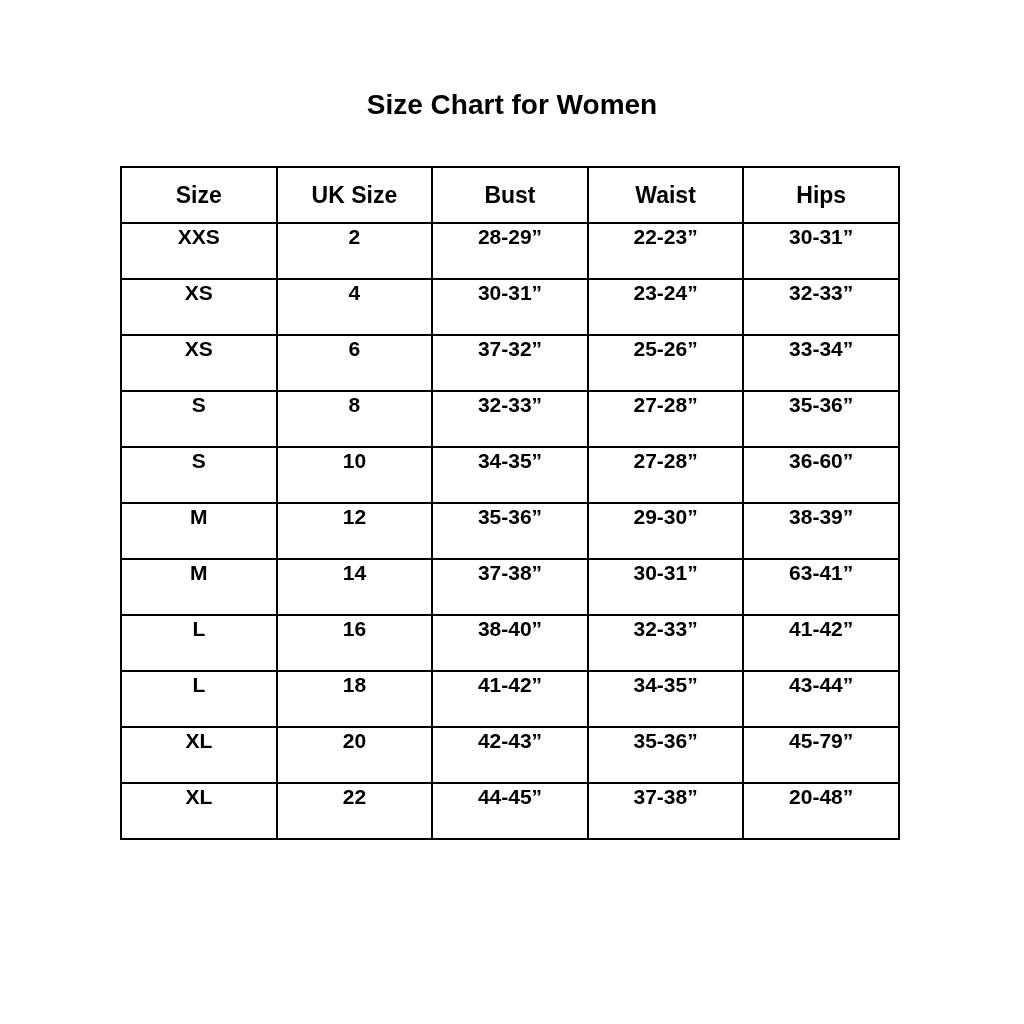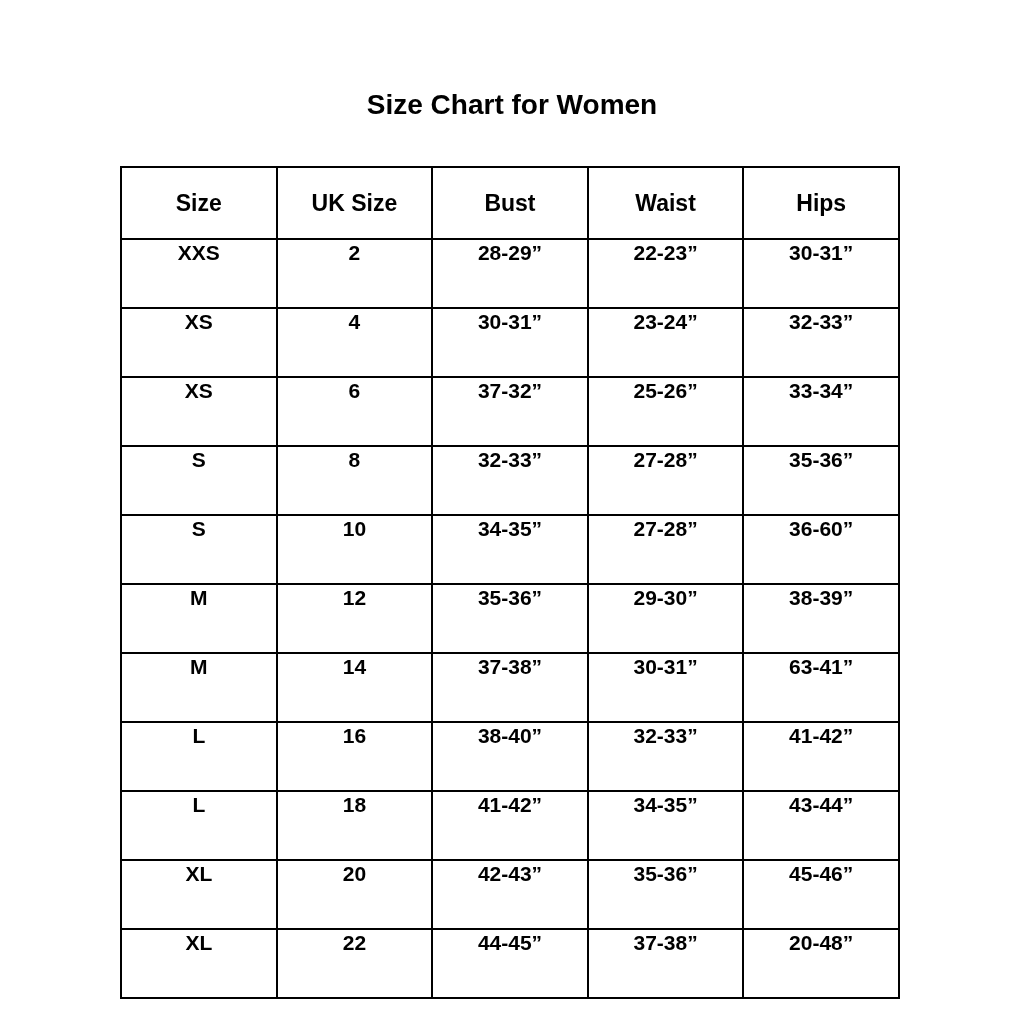--- a/index.html
+++ b/index.html
@@ -35,26 +35,26 @@
   table.size-chart th,
   table.size-chart td {
     border: 2px solid #000000;
     text-align: center;
     font-weight: bold;
     color: #000000;
     box-sizing: border-box;
     background: #ffffff;
   }
   table.size-chart th {
-    height: 72px;
+    height: 56px;
     font-size: 23px;
     vertical-align: middle;
   }
   table.size-chart td {
-    height: 69px;
+    height: 56px;
     font-size: 21px;
     vertical-align: top;
   }
 </style>
 </head>
 <body>
 
 <div class="title">Size Chart for Women</div>
 
 <table class="size-chart">
@@ -129,21 +129,21 @@
         <td>18</td>
         <td>41-42”</td>
         <td>34-35”</td>
         <td>43-44”</td>
       </tr>
       <tr>
         <td>XL</td>
         <td>20</td>
         <td>42-43”</td>
         <td>35-36”</td>
-        <td>45-46”</td>
+        <td>45-79”</td>
       </tr>
       <tr>
         <td>XL</td>
         <td>22</td>
         <td>44-45”</td>
         <td>37-38”</td>
         <td>20-48”</td>
       </tr>
     </tbody>
 </table>

